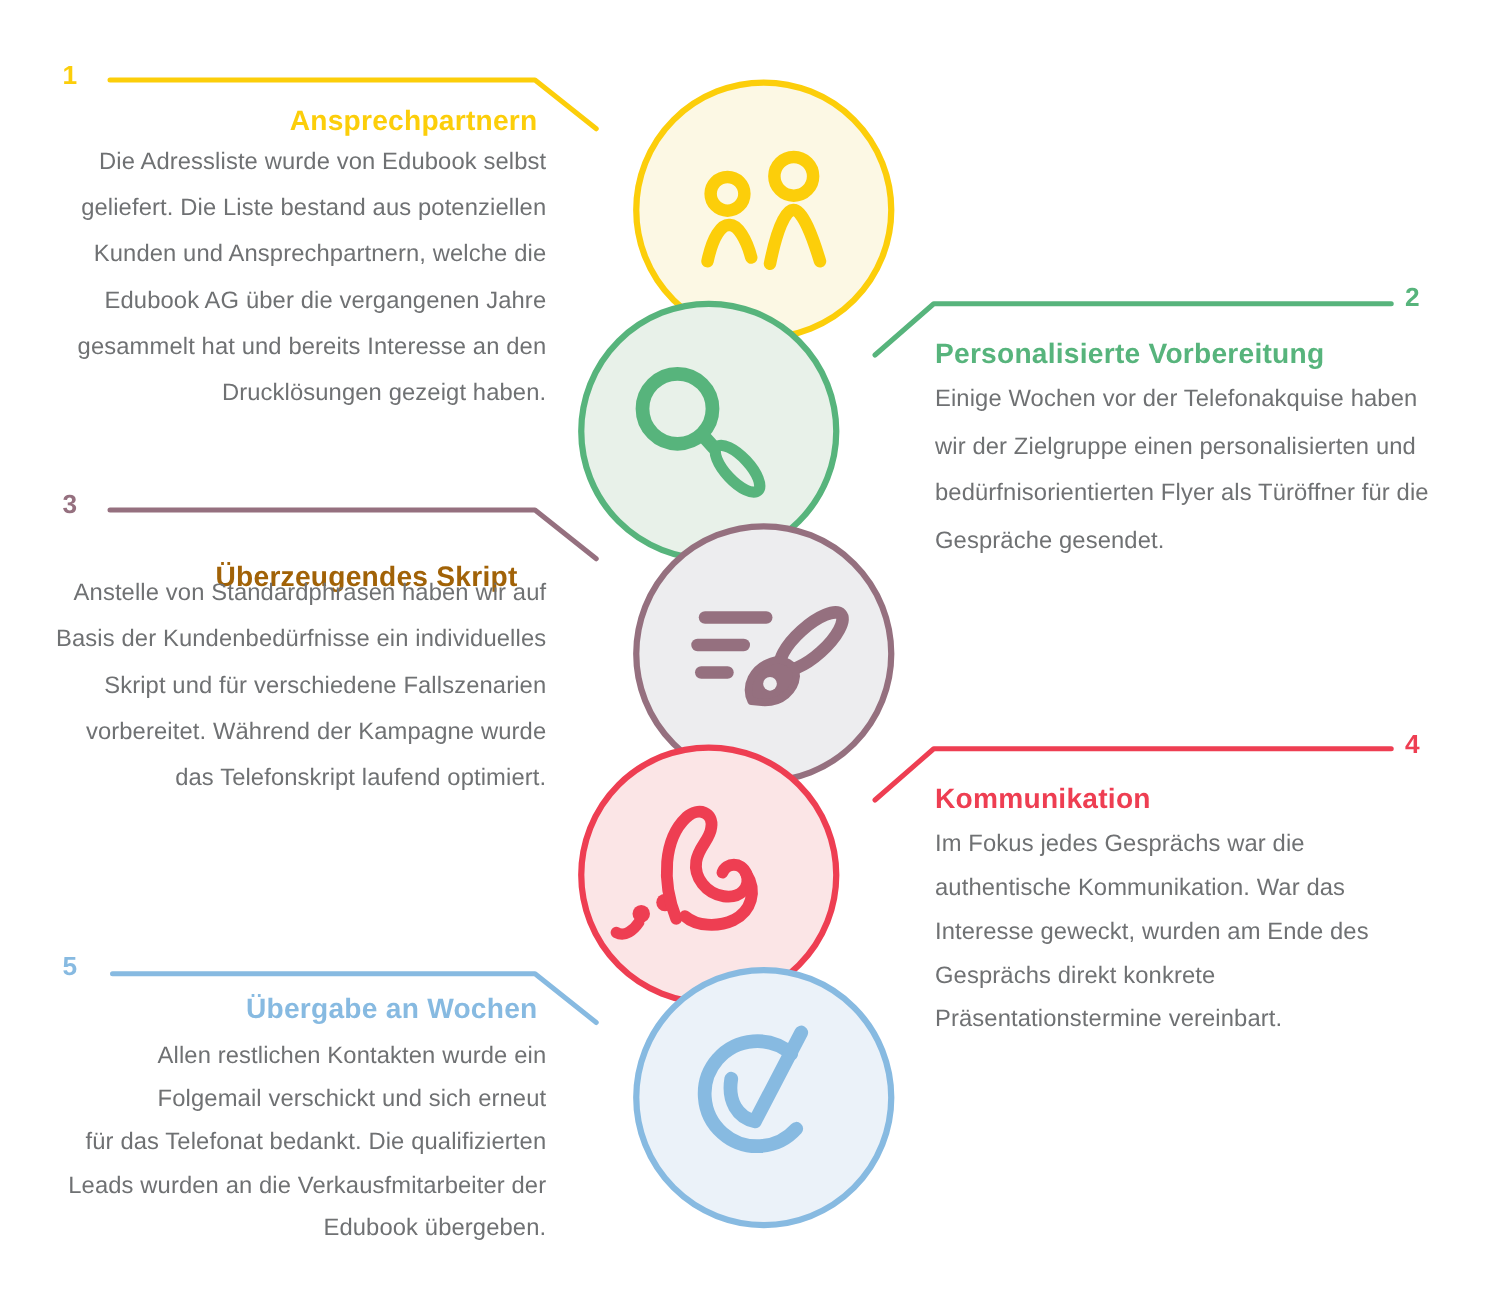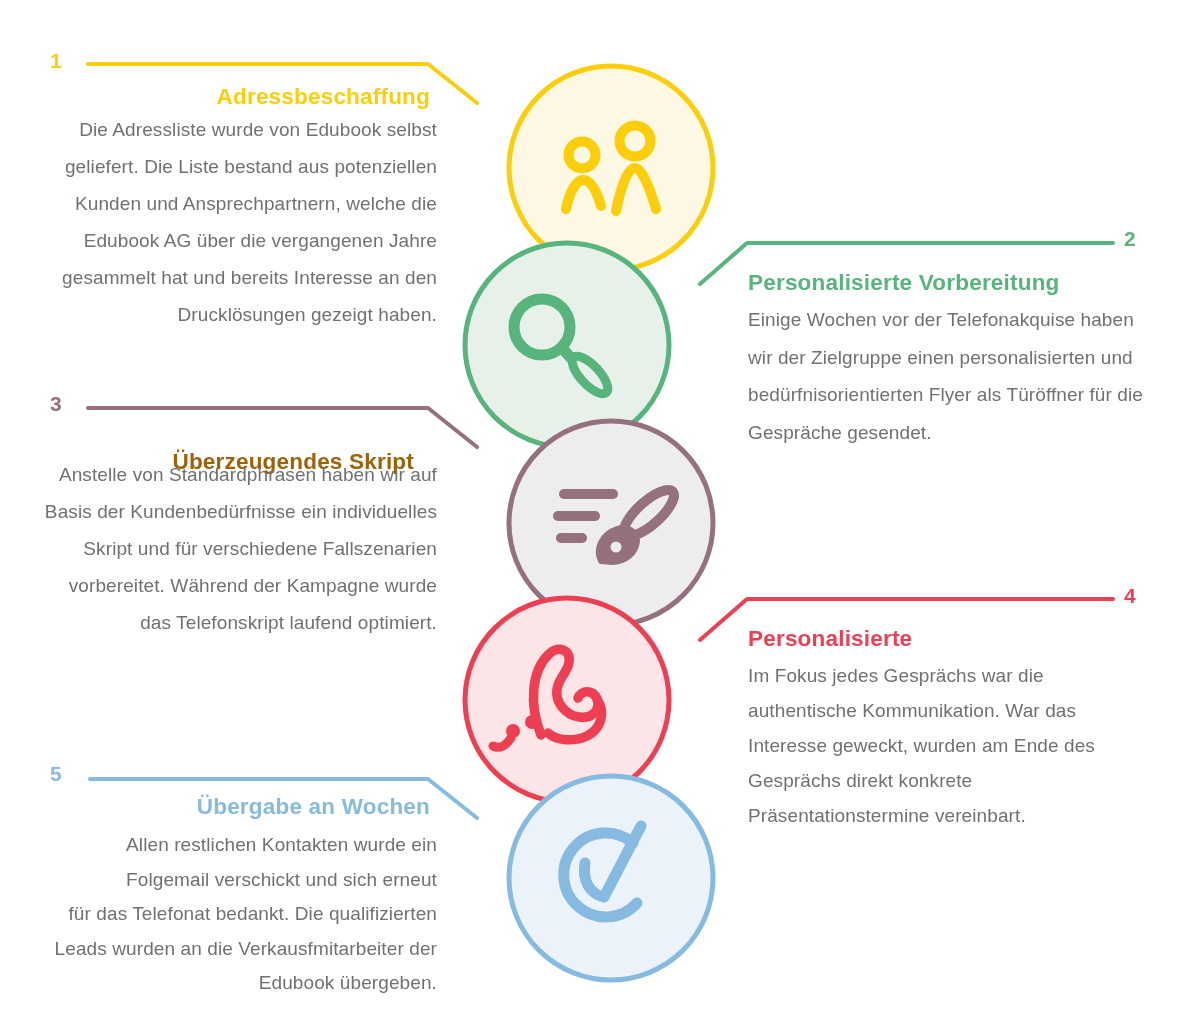--- a/index.html
+++ b/index.html
@@ -73,21 +73,21 @@
     </g>
 
     <circle cx="611" cy="878" r="102" stroke-width="5" stroke="#87BAE1" fill="#EBF2F9"></circle>
     <g fill="none" stroke-width="11" stroke-linecap="round" stroke-linejoin="round" stroke="#87BAE1">
       <path d="M633,843 A42,42 0 1 0 637,903"></path>
       <path d="M585,863 C582,881 590,894 604,897 L641,826"></path>
     </g>
   </svg>
 
   <div class="txt step-number" style="left: 50px; top: 50px; width: 30px; color: rgb(252, 206, 10);">1</div>
-  <div class="txt step-title align-r" style="left: 30px; top: 83px; width: 400px; color: rgb(252, 206, 10);">Adressbeschaffung</div>
+  <div class="txt step-title align-r" style="left: 30px; top: 83px; width: 400px; color: rgb(252, 206, 10);">Ansprechpartnern</div>
   <div class="txt step-body align-r" style="left: -23px; top: 111px; width: 460px; line-height: 37px; color: rgb(111, 113, 115);">Die Adressliste wurde von Edubook selbst
 geliefert. Die Liste bestand aus potenziellen
 Kunden und Ansprechpartnern, welche die
 Edubook AG über die vergangenen Jahre
 gesammelt hat und bereits Interesse an den
 Drucklösungen gezeigt haben.</div>
 
   <div class="txt step-number" style="left: 1124px; top: 228px; width: 40px; color: rgb(87, 180, 124);">2</div>
   <div class="txt step-title align-l" style="left: 748px; top: 257px; width: 420px; color: rgb(87, 180, 124);">Personalisierte Vorbereitung</div>
   <div class="txt step-body align-l" style="left: 748px; top: 289px; width: 460px; line-height: 37.5px; color: rgb(111, 113, 115);">Einige Wochen vor der Telefonakquise haben
@@ -97,21 +97,21 @@
 
   <div class="txt step-number" style="left: 50px; top: 393px; width: 30px; color: rgb(149, 112, 127);">3</div>
   <div class="txt step-title align-r" style="left: 14px; top: 420px; width: 400px; color: #a16207; margin-top: 28px;">Überzeugendes Skript</div>
   <div class="txt step-body align-r" style="left: -23px; top: 456px; width: 460px; line-height: 37px; color: rgb(111, 113, 115);">Anstelle von Standardphrasen haben wir auf
 Basis der Kundenbedürfnisse ein individuelles
 Skript und für verschiedene Fallszenarien
 vorbereitet. Während der Kampagne wurde
 das Telefonskript laufend optimiert.</div>
 
   <div class="txt step-number" style="left: 1124px; top: 585px; width: 40px; color: rgb(238, 62, 82);">4</div>
-  <div class="txt step-title align-l" style="left: 748px; top: 613px; width: 420px; color: rgb(238, 62, 82);">Personalisierte</div>
+  <div class="txt step-title align-l" style="left: 748px; top: 613px; width: 420px; color: rgb(238, 62, 82);">Kommunikation</div>
   <div class="txt step-body align-l" style="left: 748px; top: 646px; width: 460px; line-height: 35px; color: rgb(111, 113, 115);">Im Fokus jedes Gesprächs war die
 authentische Kommunikation. War das
 Interesse geweckt, wurden am Ende des
 Gesprächs direkt konkrete
 Präsentationstermine vereinbart.</div>
 
   <div class="txt step-number" style="left: 50px; top: 763px; width: 30px; color: rgb(135, 186, 225);">5</div>
   <div class="txt step-title align-r" style="left: 30px; top: 793px; width: 400px; color: rgb(135, 186, 225);">Übergabe an Wochen</div>
   <div class="txt step-body align-r" style="left: -23px; top: 828px; width: 460px; line-height: 34.5px; color: rgb(111, 113, 115);">Allen restlichen Kontakten wurde ein
 Folgemail verschickt und sich erneut

